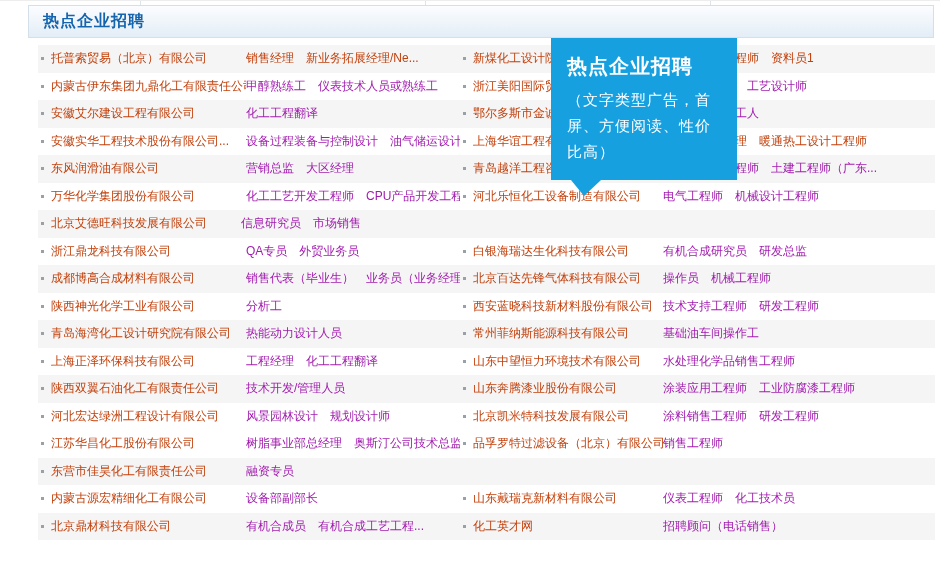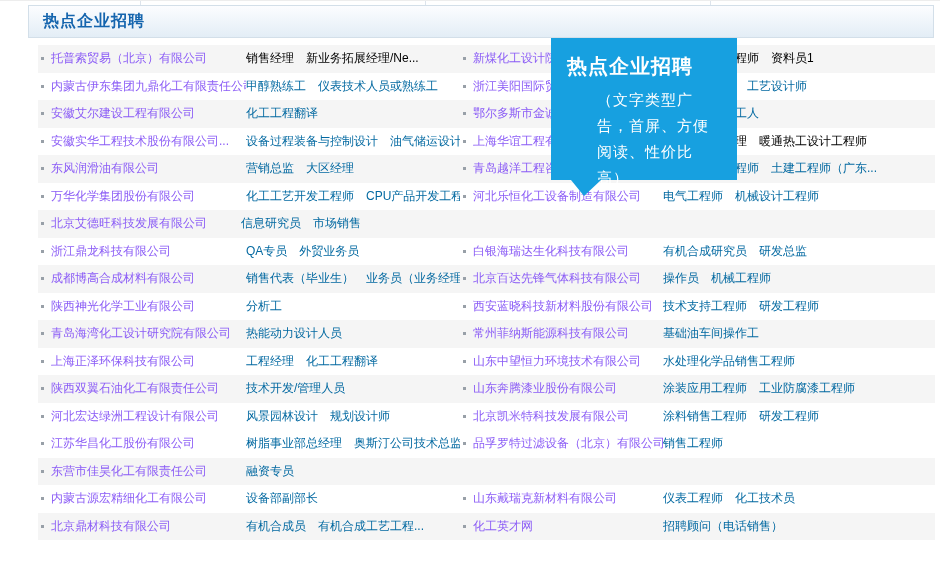--- a/index.html
+++ b/index.html
@@ -23,35 +23,35 @@
 
   
   .rows{position:absolute;left:38px;top:45px;width:897px;}
   .row{height:27.5px;display:flex;align-items:center;}
   .row.alt{background:#f5f5f5;}
   .cell{display:flex;align-items:center;overflow:hidden;}
   .cell-l{width:422px;}
   .cell-r{flex:1;}
   .bullet{display:inline-block;width:3px;height:3px;background:#98a0a8;margin:0 7px 0 3px;flex:none;}
   .company{
-    display:inline-block;flex:none;font-size:12px;color:#8b5cf6;text-decoration:none;
+    display:inline-block;flex:none;font-size:12px;color:#c2410c;text-decoration:none;
     white-space:nowrap;overflow:hidden;
   }
   .cell-l .company{width:195px;}
   .cell-r .company{width:190px;}
-  .jobs{font-size:12px;color:#0369a1;white-space:nowrap;overflow:hidden;}
-  .jobs.hl{color:#000000;}
+  .jobs{font-size:12px;color:#a21caf;white-space:nowrap;overflow:hidden;}
+  .jobs.hl{color:#c2410c;}
 
   
   .callout{
     position:absolute;left:551px;top:38px;width:186px;height:142px;z-index:5;
     background:#17a0e0;color:#ffffff;box-sizing:border-box;
   }
   .callout-title{font-size:20px;font-weight:bold;padding:15px 14px 7px 16px;letter-spacing:1px;}
-  .callout-body{font-size:15px;line-height:26px;padding:0 22px 0 16px;letter-spacing:1px;margin-left:30px;}
+  .callout-body{font-size:15px;line-height:26px;padding:0 22px 0 16px;letter-spacing:1px;}
   .callout-arrow{
     position:absolute;top:100%;left:20px;width:0;height:0;
     border-left:13px solid transparent;border-right:17px solid transparent;
     border-top:16px solid #17a0e0;
   }
 </style>
 </head>
 <body>
 
 <div class="top-strip">

